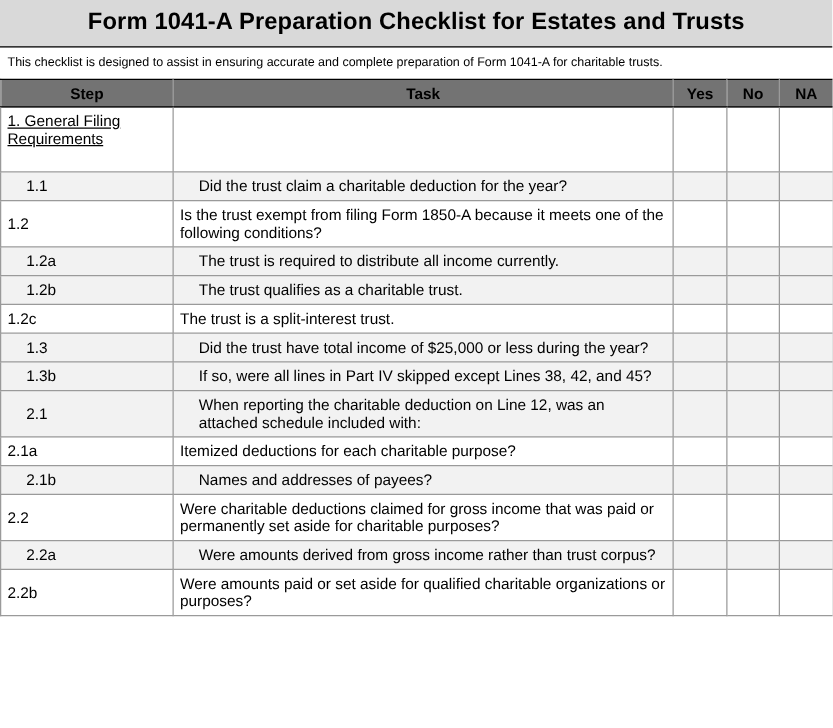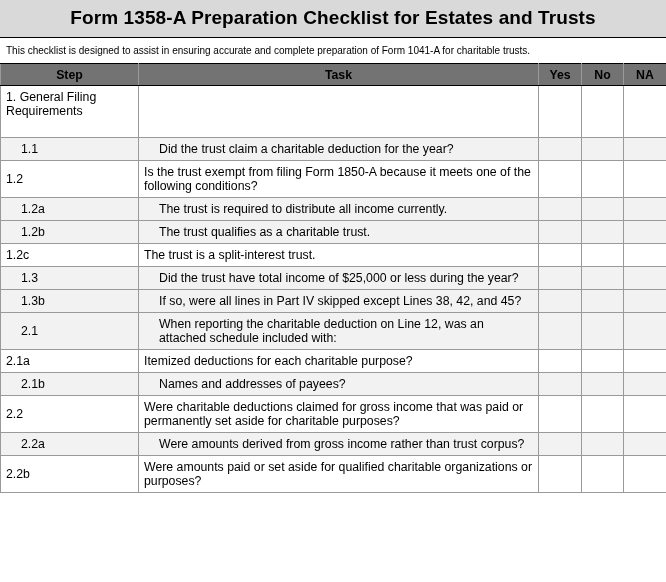--- a/index.html
+++ b/index.html
@@ -80,29 +80,30 @@
   }
   tr.shade td {
     background: #f2f2f2;
     padding-left: 20px;
   }
   tr.section td.step {
     vertical-align: top;
   }
   tr.tall td {
     height: 52px;
+    text-decoration: underline;
   }
 </style>
 </head>
 <body>
 
 <div class="page">
 
   <div class="title-bar">
-    <h1>Form 1358-A Preparation Checklist for Estates and Trusts</h1>
+    <h1>Form 1041-A Preparation Checklist for Estates and Trusts</h1>
   </div>
 
   <div class="intro">This checklist is designed to assist in ensuring accurate and complete preparation of Form 1041-A for charitable trusts.</div>
 
   <table class="checklist">
     <colgroup>
       <col class="c-step">
       <col class="c-task">
       <col class="c-yes">
       <col class="c-no">

